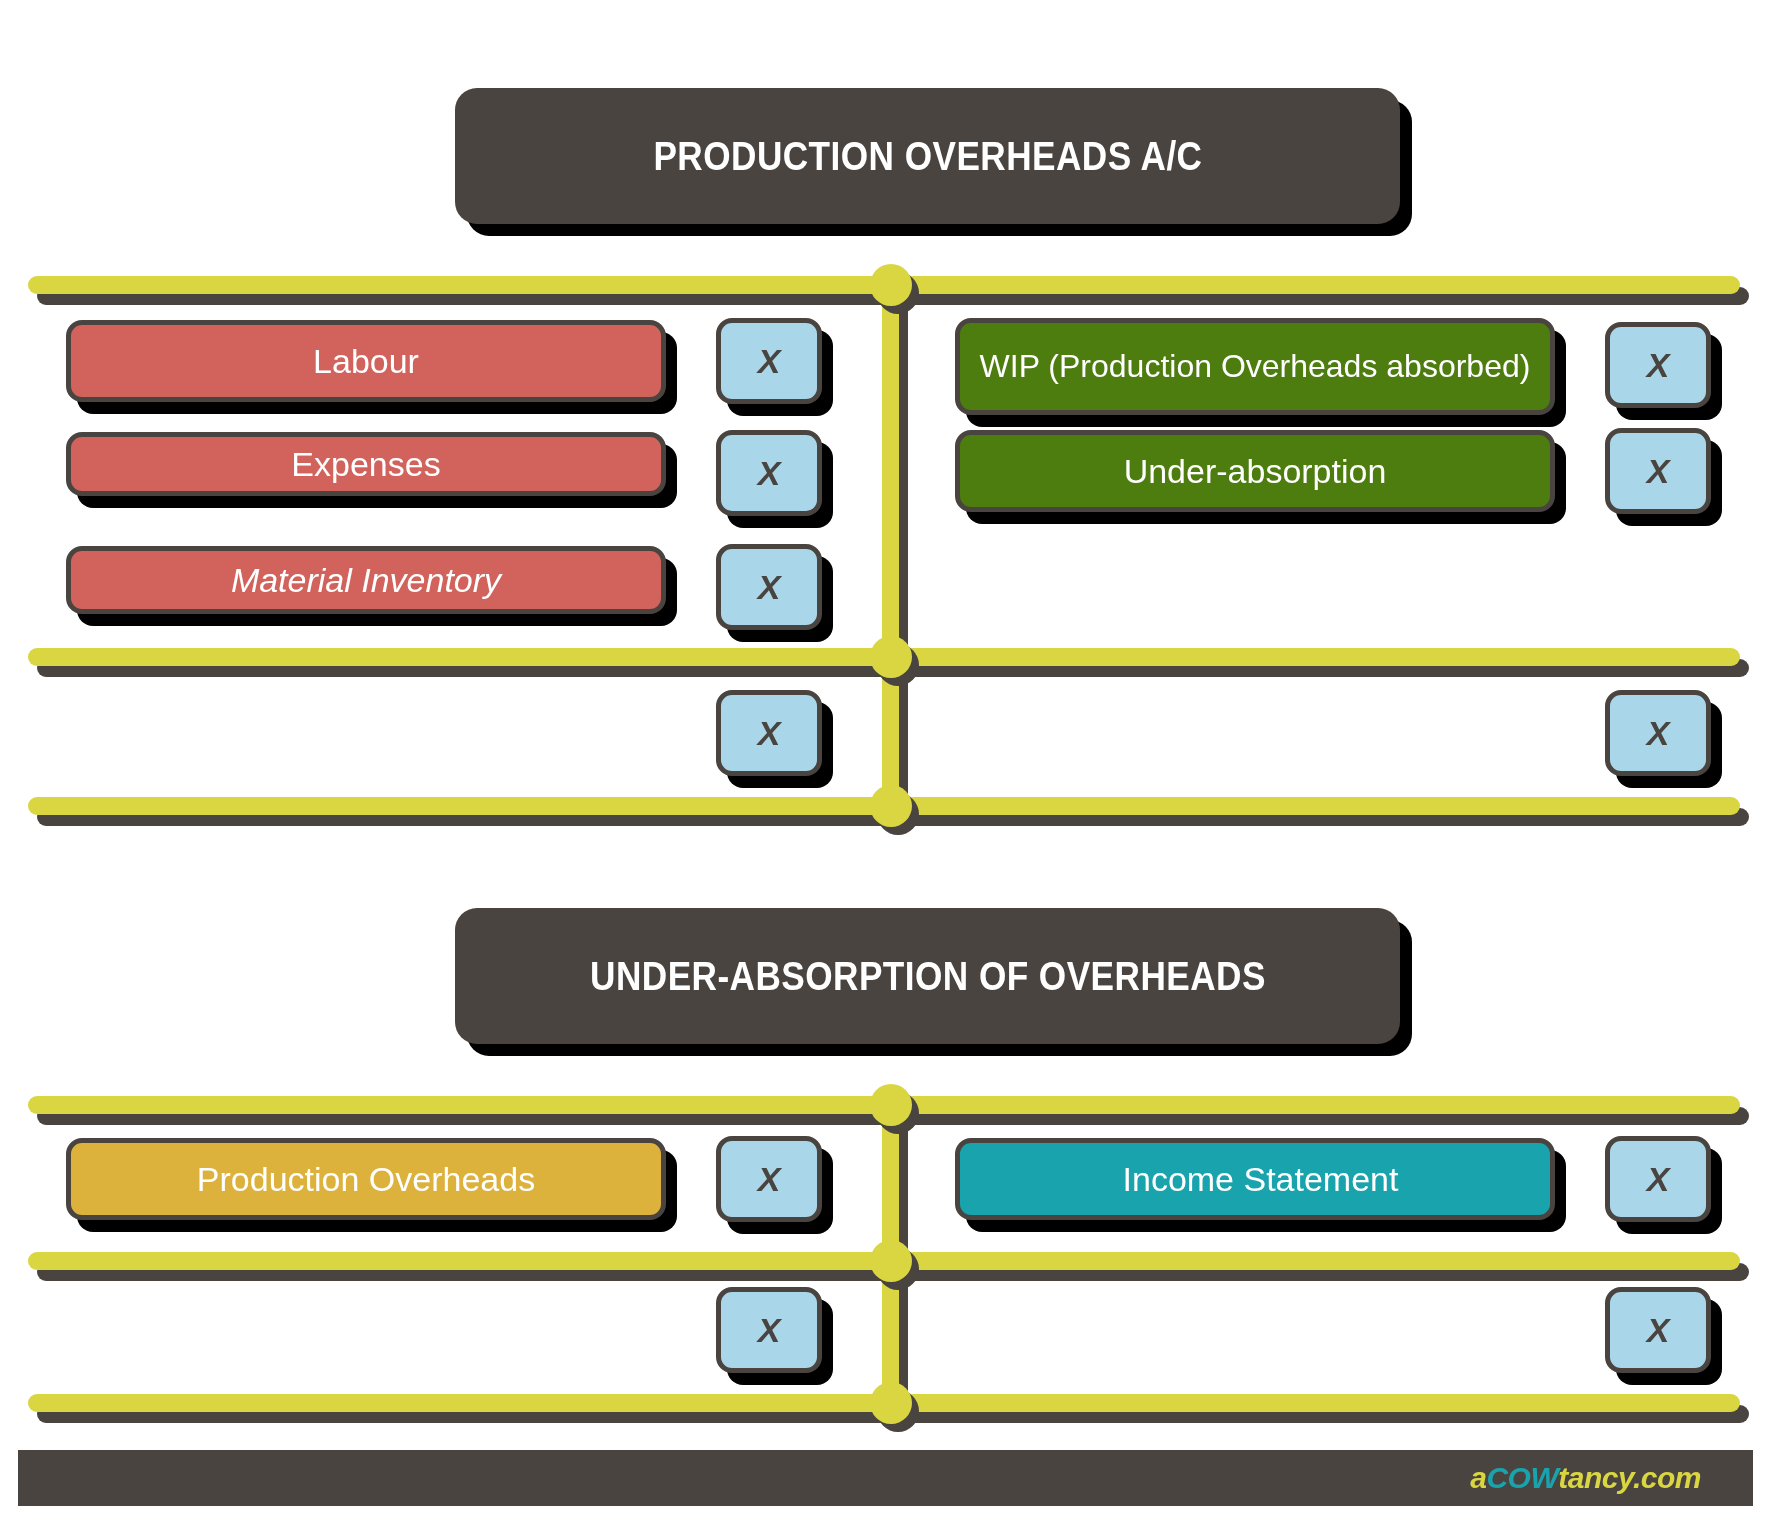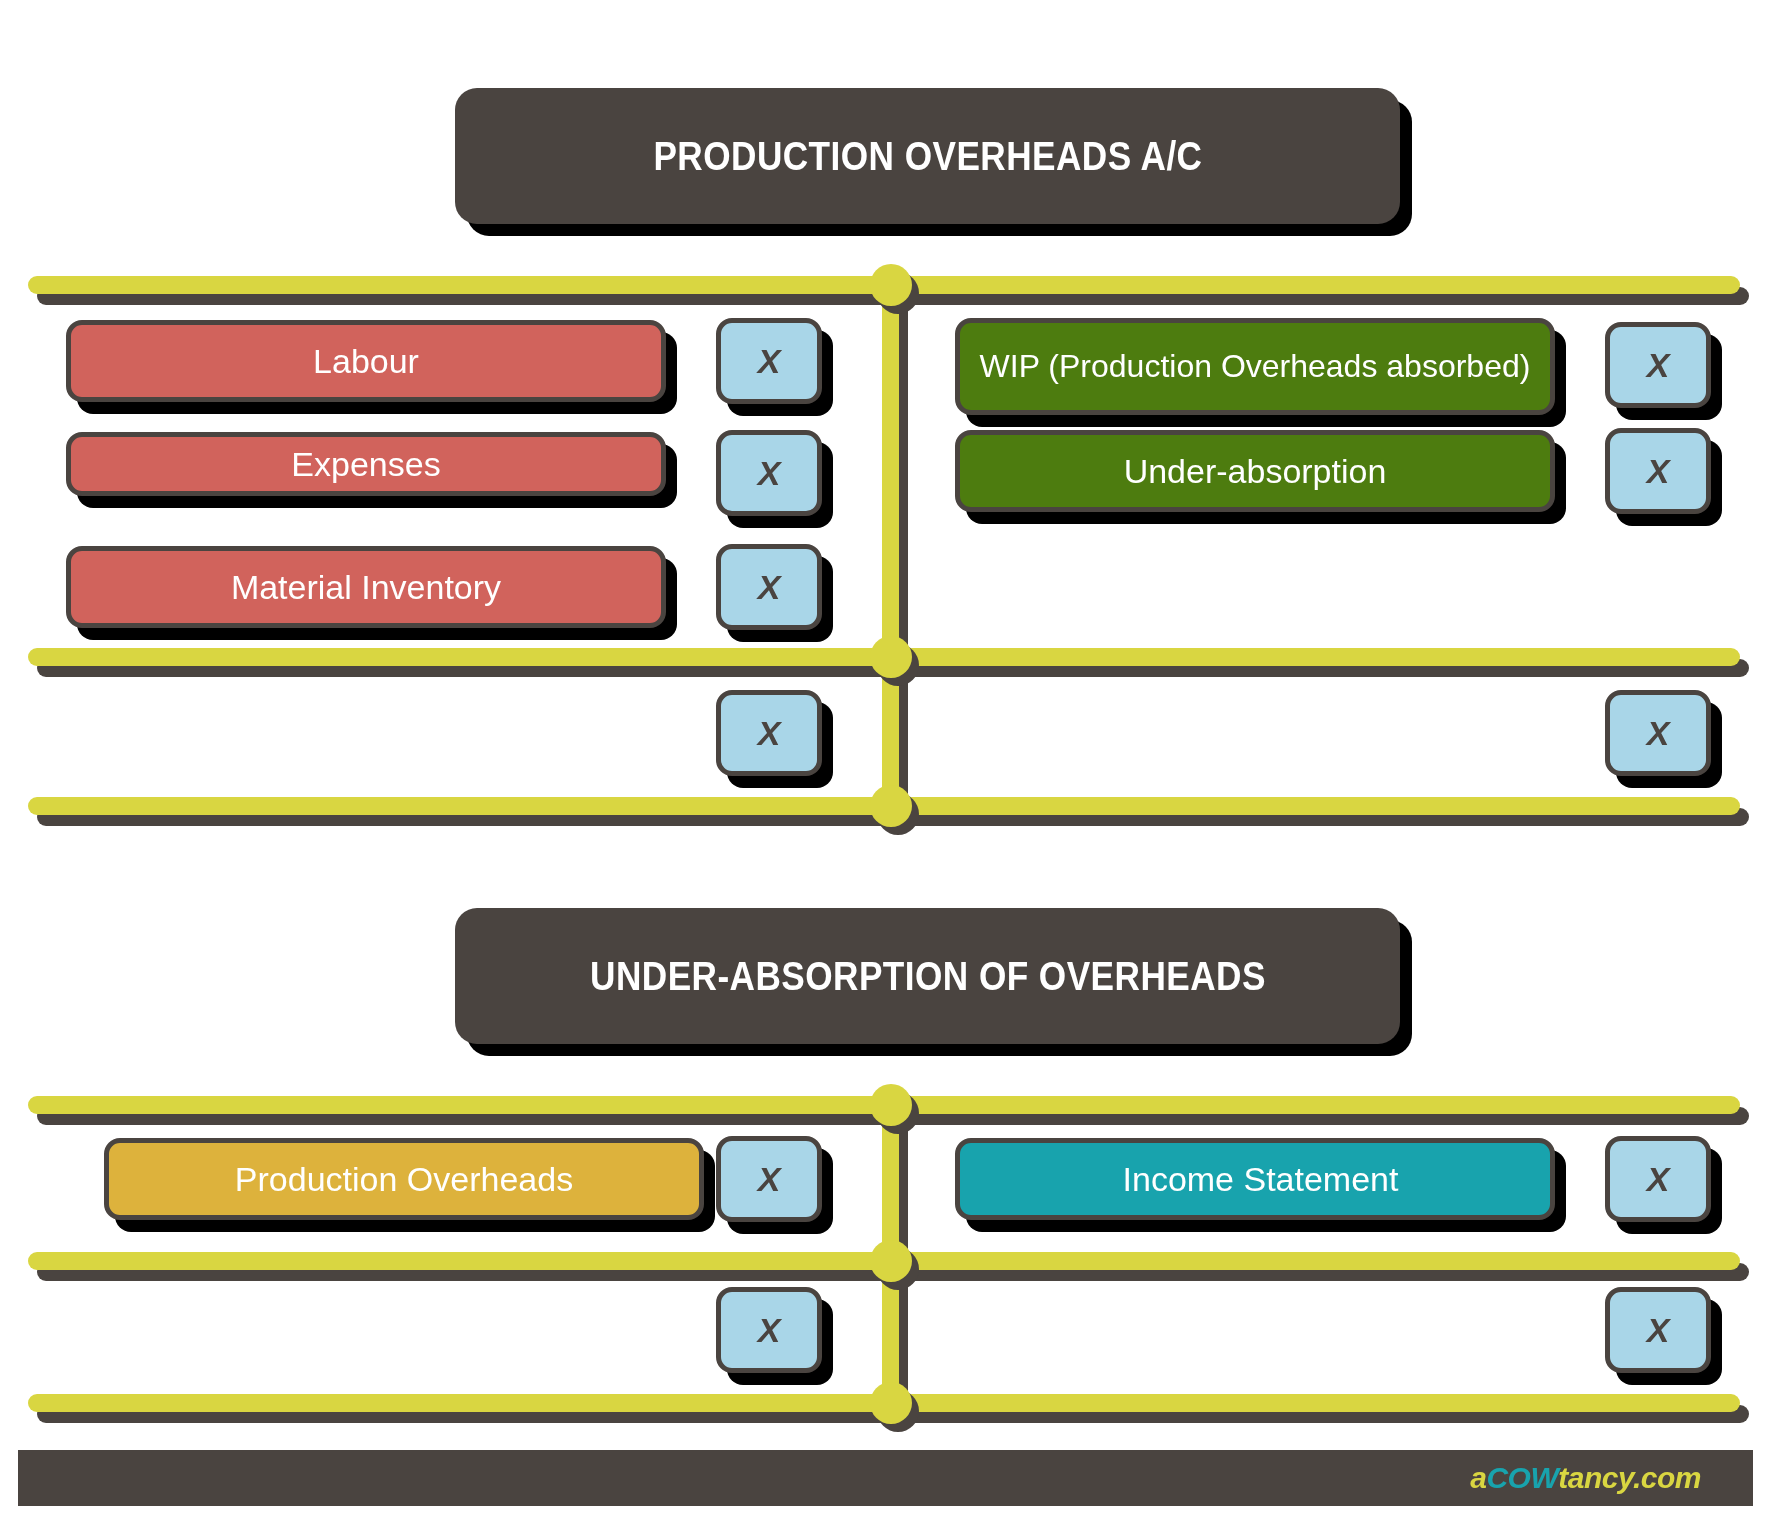--- a/index.html
+++ b/index.html
@@ -82,21 +82,21 @@
     text-align: left;
     color: #ffffff;
     font-size: 34px;
     line-height: 1.12;
     z-index: 4;
     box-sizing: border-box;
     padding: 0 10px;
   }
   .entry.red   { background: #d1635c; }
   .entry.teal  { background: #4d7c0f; }
-  .entry.gold  { background: #ddb23c; margin-left: 38px; }
+  .entry.gold  { background: #ddb23c; }
   .entry.dteal { background: #18a3ad; }
 
   
   .xbox {
     position: absolute;
     width: 106px;
     height: 86px;
     background: #a9d6e8;
     border: 5px solid #4a4440;
     border-radius: 16px;
@@ -162,21 +162,21 @@
     <span class="xval">X</span>
   </div>
 
   <div class="entry red" style="left:66px; top:432px; width:600px; height:64px;">
     <span>Expenses</span>
   </div>
   <div class="xbox" style="left:716px; top:430px;">
     <span class="xval">X</span>
   </div>
 
-  <div class="entry red" style="left:66px; top:546px; width:600px; height:82px;">
+  <div class="entry red" style="left:66px; top:546px; width:600px; height:68px;font-style:italic;">
     <span>Material Inventory</span>
   </div>
   <div class="xbox" style="left:716px; top:544px;">
     <span class="xval">X</span>
   </div>
 
   <div class="entry teal" style="left:955px; top:318px; width:600px; height:97px; font-size:32px;">
     <span>WIP (Production Overheads absorbed)</span>
   </div>
   <div class="xbox" style="left:1605px; top:322px;">

